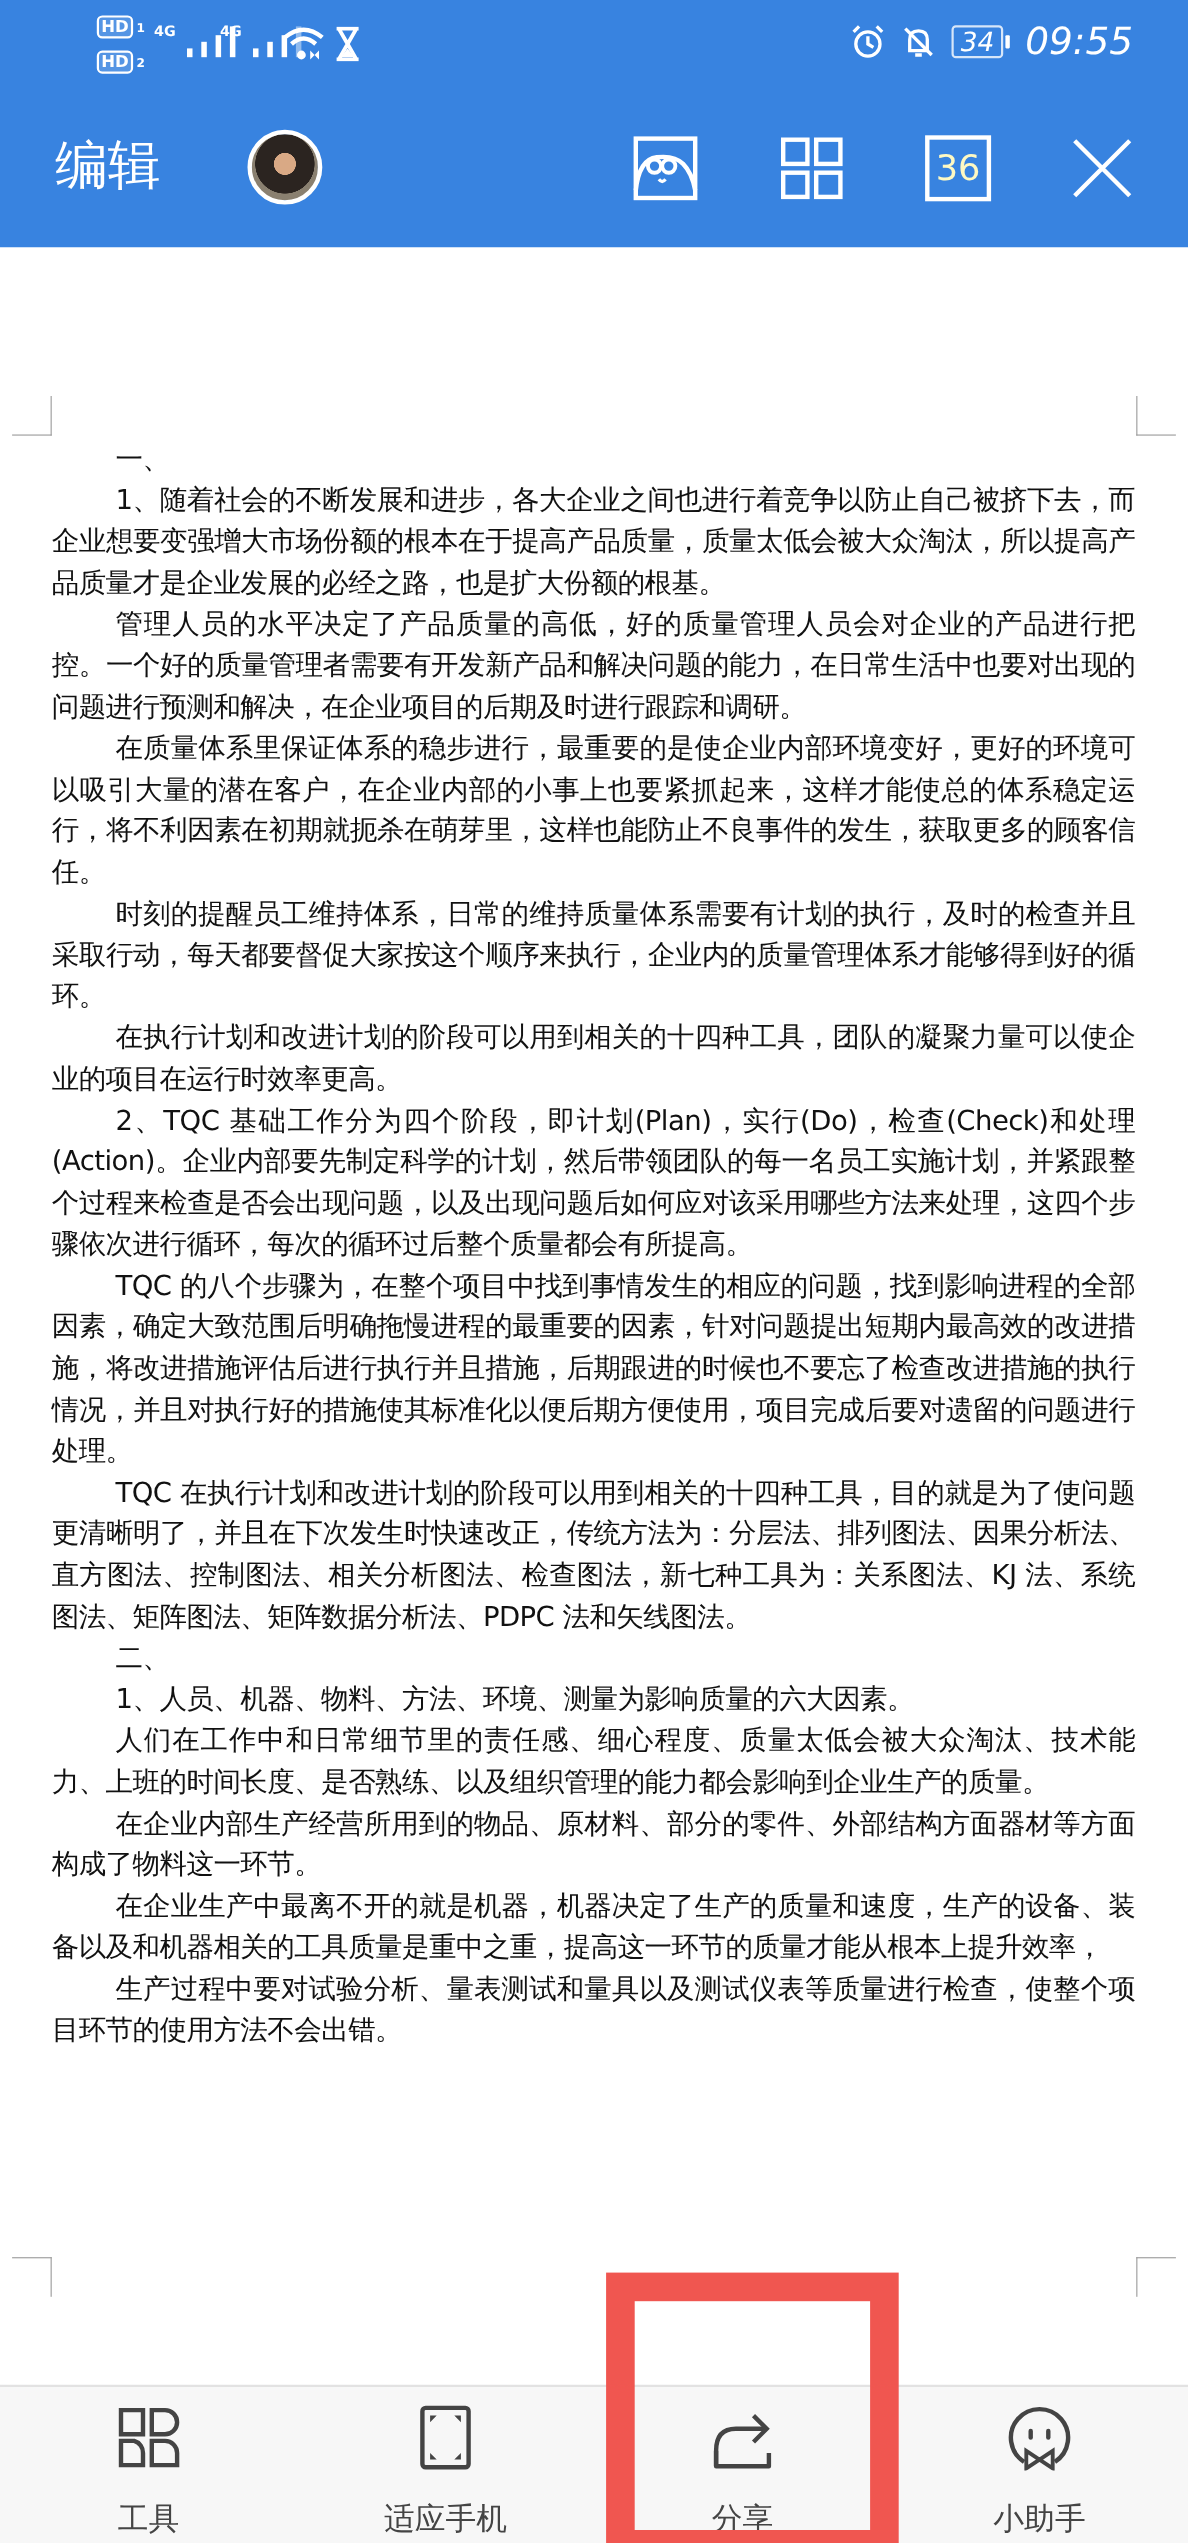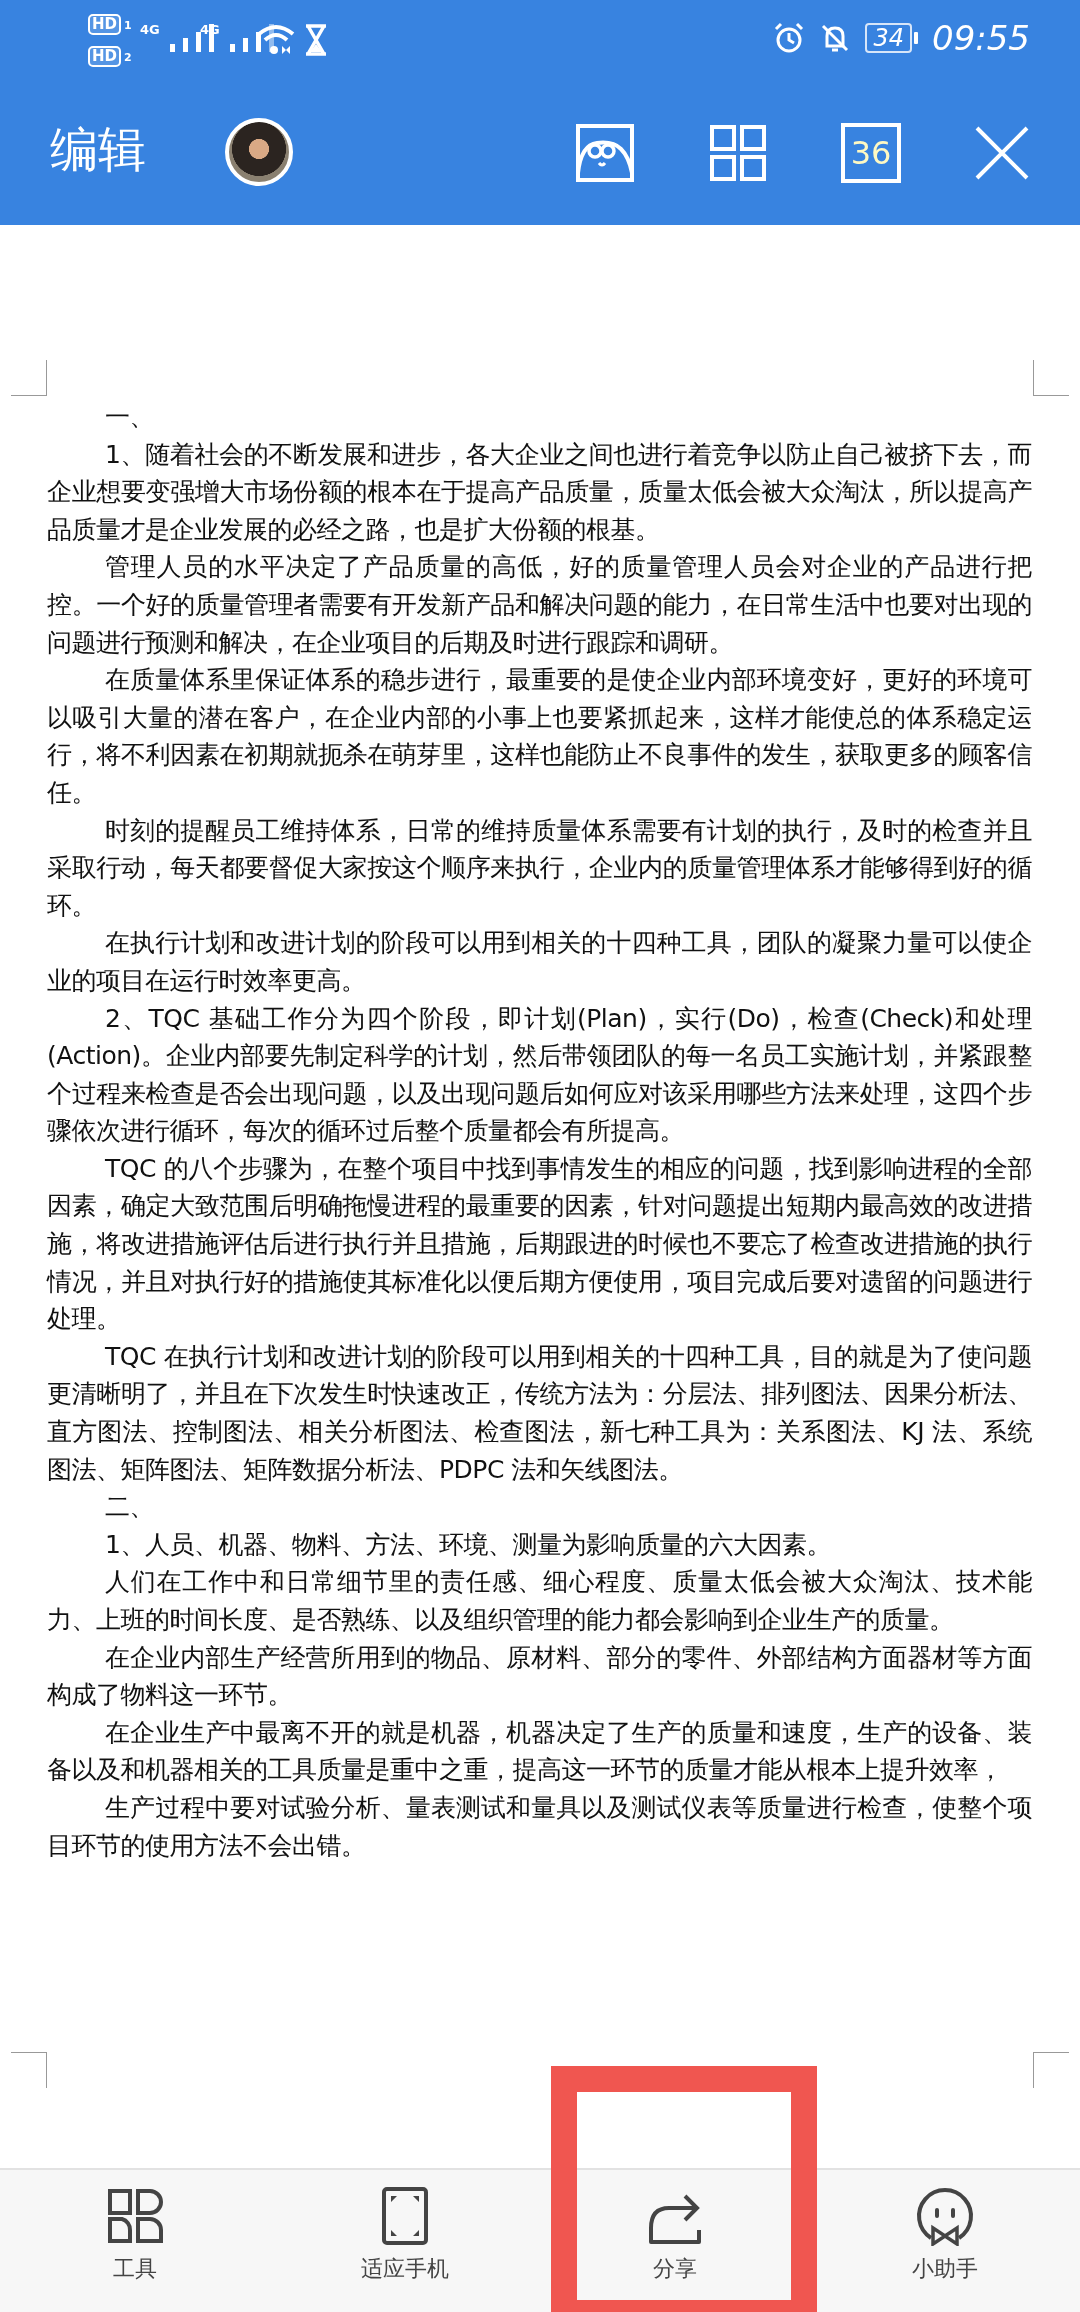--- a/index.html
+++ b/index.html
@@ -29,21 +29,21 @@
   .c-tr { left: 1033px; top: 135px; border-width: 0 0 1px 1px; }
   .c-bl { left: 11px; top: 1827px; border-width: 1px 1px 0 0; }
   .c-br { left: 1033px; top: 1827px; border-width: 1px 0 0 1px; }
 
   .doc { position: absolute; left: 47px; top: 173px; width: 985px; font-family: "DejaVu Sans", sans-serif; font-size: 25px; line-height: 37.6px; color: #111; text-align: justify; letter-spacing: -0.5px; }
   .doc p { text-indent: 58px; }
 
   .bottombar { position: absolute; left: 0; top: 2168px; width: 1080px; height: 144px; background: #f7f7f7; border-top: 2px solid #e2e2e2; display: flex; }
   .bb-item { flex: 1; display: flex; flex-direction: column; align-items: center; padding-top: 16px; cursor: pointer; }
   .bb-item svg { width: 60px; height: 60px; }
-  .bb-item .lbl { margin-top: 8px; font-size: 22px; color: #444; }
+  .bb-item .lbl { margin-top: 25px; font-size: 28px; color: #444; }
 
   .highlight { position: absolute; left: 551px; top: 2066px; width: 266px; height: 260px; border: 26px solid #f05650; pointer-events: none; }
 </style>
 </head>
 <body>
 
 <div class="topbar">
   <div class="status">
     <div class="hd" style="top:14px;"><span class="box">HD</span><span class="n">1</span></div>
     <div class="hd" style="top:46px;text-align:right;"><span class="box">HD</span><span class="n">2</span></div>

